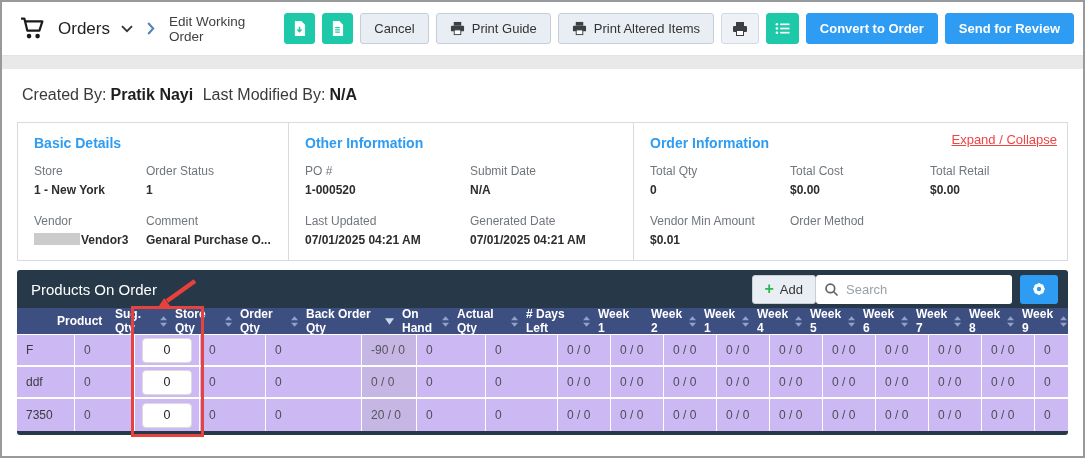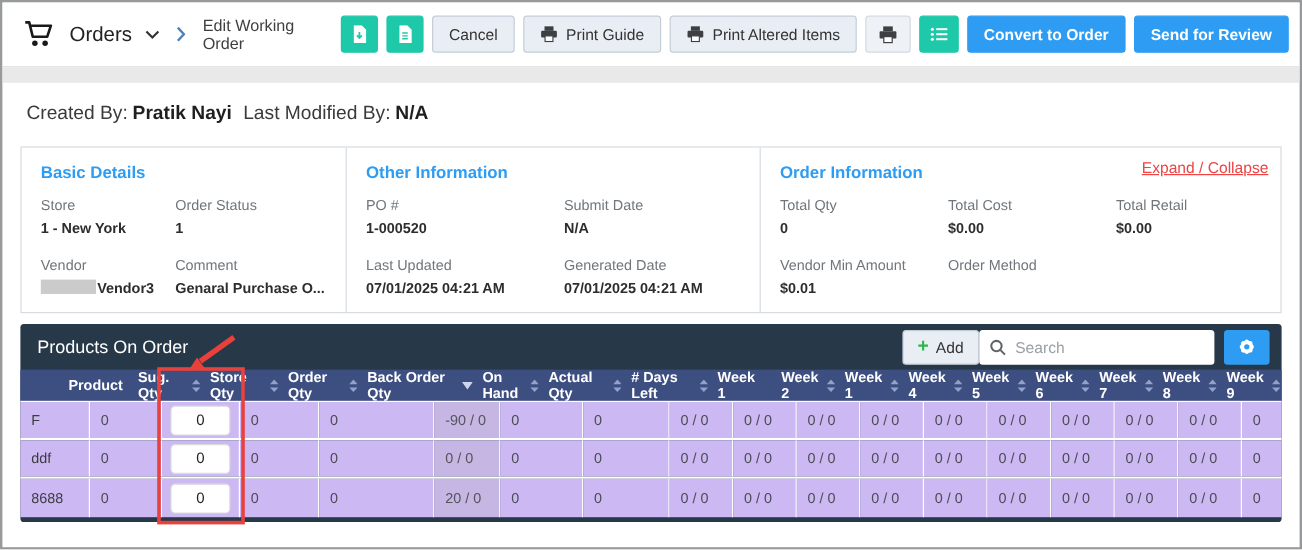--- a/index.html
+++ b/index.html
@@ -462,21 +462,21 @@
           <div class="td" style="width: 53px;">0 / 0</div>
           <div class="td" style="width: 53px;">0 / 0</div>
           <div class="td" style="width: 53px;">0 / 0</div>
           <div class="td" style="width: 53px;">0 / 0</div>
           <div class="td" style="width: 53px;">0 / 0</div>
           <div class="td" style="width: 53px;">0 / 0</div>
           <div class="td" style="width: 53px;">0 / 0</div>
           <div class="td last" style="flex: 1 1 0%;">0</div>
         </div>
         <div class="tr">
-          <div class="td prod" style="width: 58px;">8688</div>
+          <div class="td prod" style="width: 58px;">7350</div>
           <div class="td" style="width: 60px;">0</div>
           <div class="td qtycell" style="width: 65px;">
             <input value="0" style="">
           </div>
           <div class="td" style="width: 66px;">0</div>
           <div class="td" style="width: 96px;">0</div>
           <div class="td onhand" style="width: 55px;">20 / 0</div>
           <div class="td" style="width: 69px;">0</div>
           <div class="td" style="width: 72px;">0</div>
           <div class="td" style="width: 53px;">0 / 0</div>

